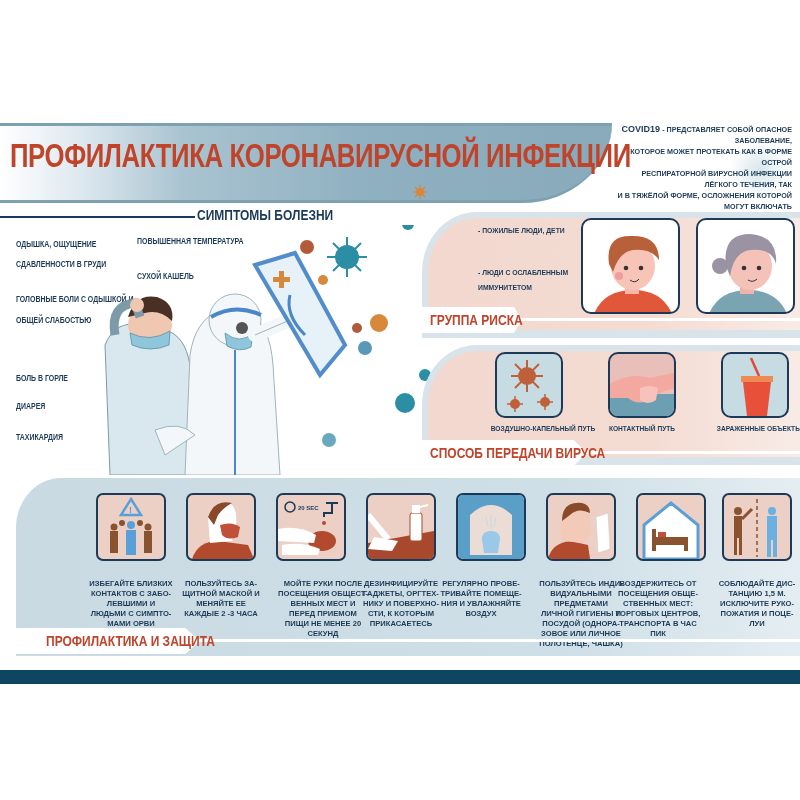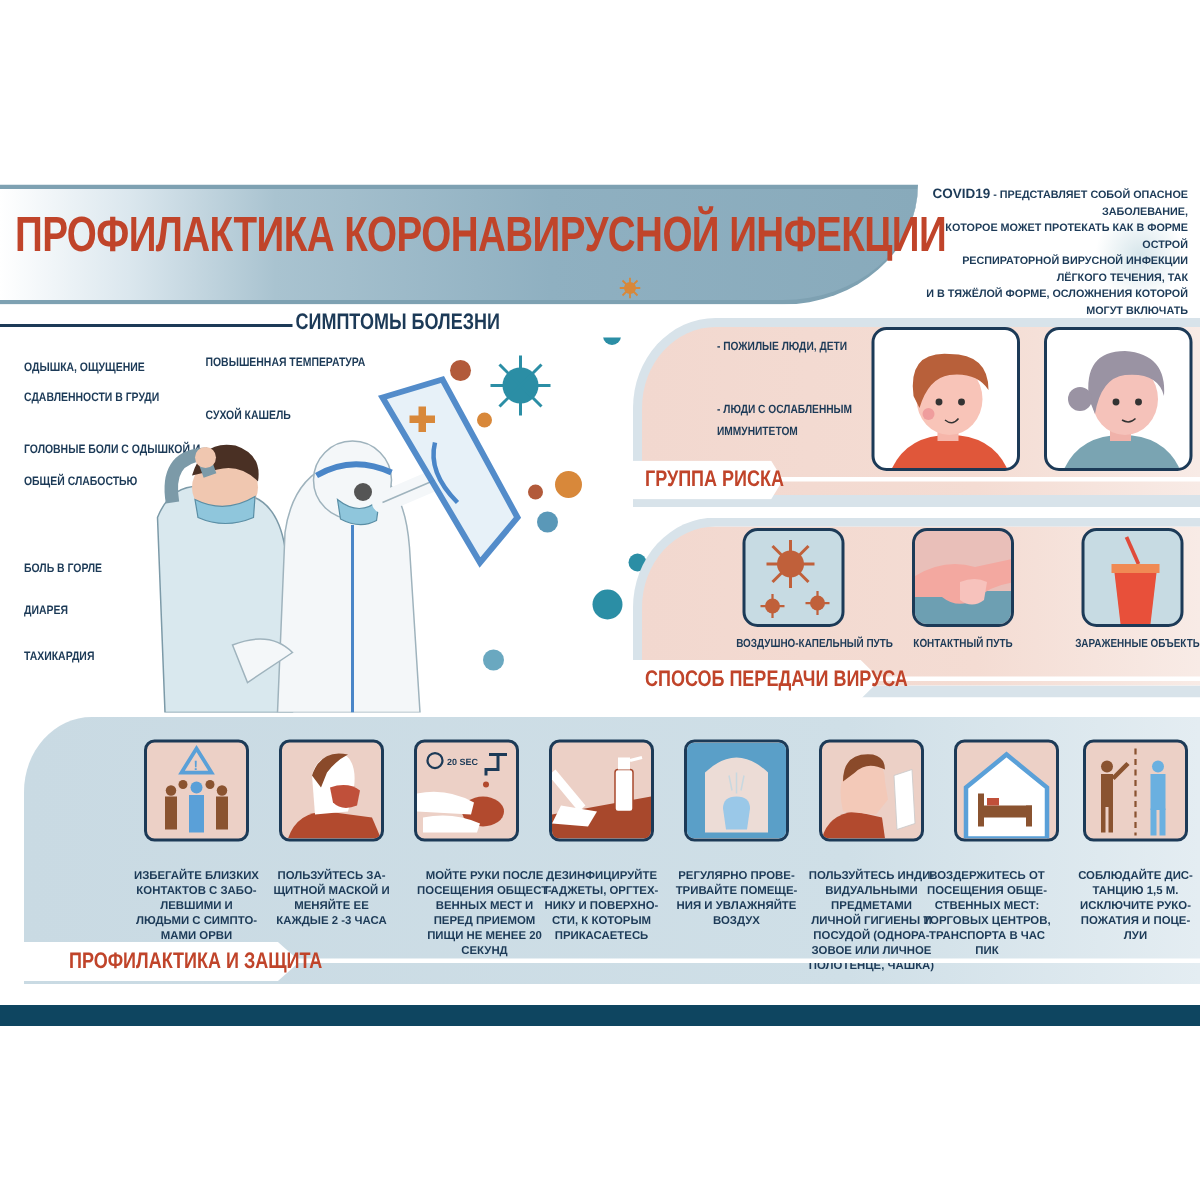--- a/index.html
+++ b/index.html
@@ -347,21 +347,21 @@
 ПОСЕЩЕНИЯ ОБЩЕСТ-
 ВЕННЫХ МЕСТ И
 ПЕРЕД ПРИЕМОМ
 ПИЩИ НЕ МЕНЕЕ 20
 СЕКУНД</div>
 <div class="prev-cap" style="left:356px">ДЕЗИНФИЦИРУЙТЕ
 ГАДЖЕТЫ, ОРГТЕХ-
 НИКУ И ПОВЕРХНО-
 СТИ, К КОТОРЫМ
 ПРИКАСАЕТЕСЬ</div>
-<div class="prev-cap" style="left:446px">РЕГУЛЯРНО ПРОВЕ-
+<div class="prev-cap" style="left:436px">РЕГУЛЯРНО ПРОВЕ-
 ТРИВАЙТЕ ПОМЕЩЕ-
 НИЯ И УВЛАЖНЯЙТЕ
 ВОЗДУХ</div>
 <div class="prev-cap" style="left:536px">ПОЛЬЗУЙТЕСЬ ИНДИ-
 ВИДУАЛЬНЫМИ
 ПРЕДМЕТАМИ
 ЛИЧНОЙ ГИГИЕНЫ И
 ПОСУДОЙ (ОДНОРА-
 ЗОВОЕ ИЛИ ЛИЧНОЕ
 ПОЛОТЕНЦЕ, ЧАШКА)</div>

